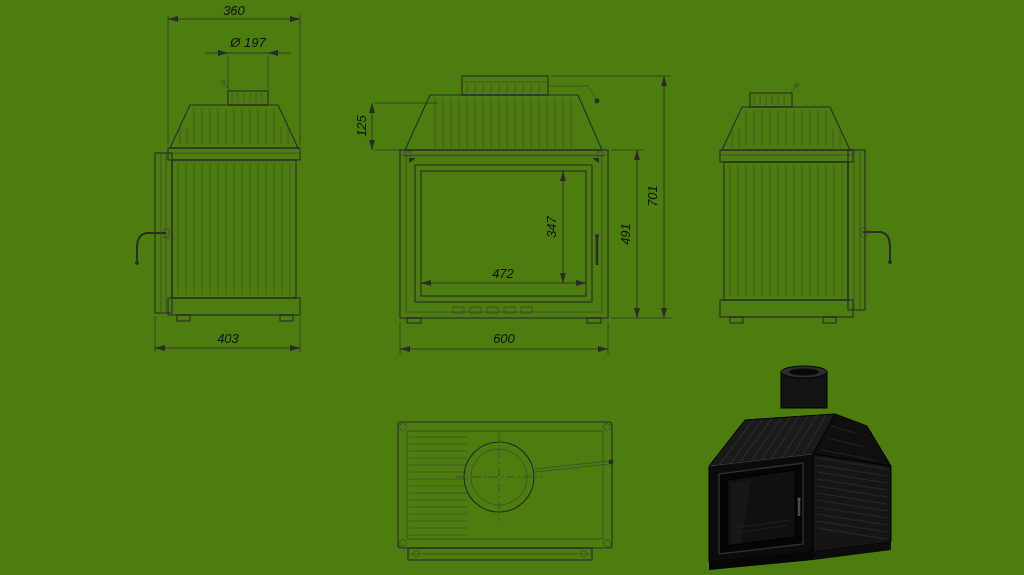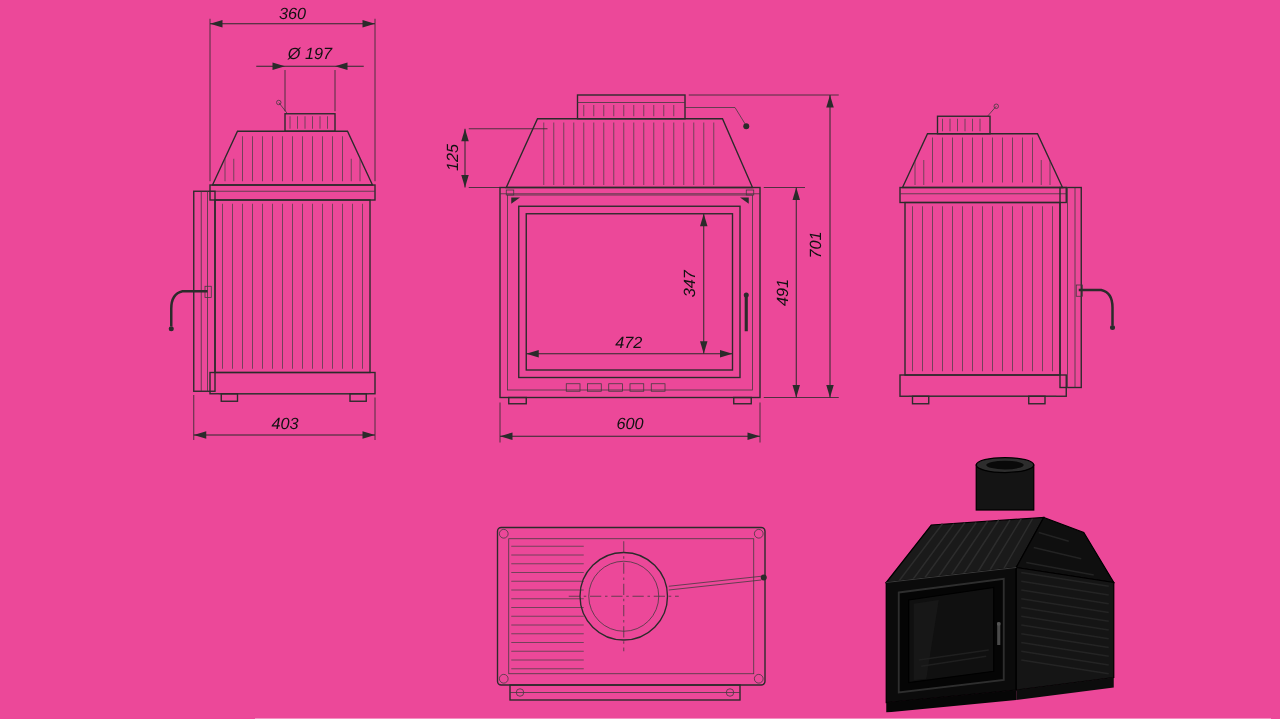--- a/index.html
+++ b/index.html
@@ -1,16 +1,16 @@
 <!DOCTYPE html>
 <html><head>
 <meta charset="utf-8">
 <style>
   html,body{margin:0;padding:0;background:#fff;}
-  .canvas{position:relative;width:1024px;height:575px;background:#ec4899;overflow:hidden;
+  .canvas{position:relative;width:1024px;height:575px;background:#4d7c0f;overflow:hidden;
           font-family:"Liberation Sans",sans-serif;text-align:center;}
   svg.view{position:absolute;}
   .ln{fill:none;stroke:#2b2b2b;stroke-width:1.1;stroke-linejoin:miter;}
   .thin{fill:none;stroke:#3a3a3a;stroke-width:.6;}
   .rib{fill:none;stroke:#3f3f3f;stroke-width:.55;}
   .dim{fill:none;stroke:#2b2b2b;stroke-width:.8;}
   .ext{fill:none;stroke:#2b2b2b;stroke-width:.65;}
   .arr{fill:#2b2b2b;stroke:none;}
   .dimtxt{font:italic 13px "Liberation Sans",sans-serif;fill:#111;}
   .cl{stroke-dasharray:9 3 2 3;}

